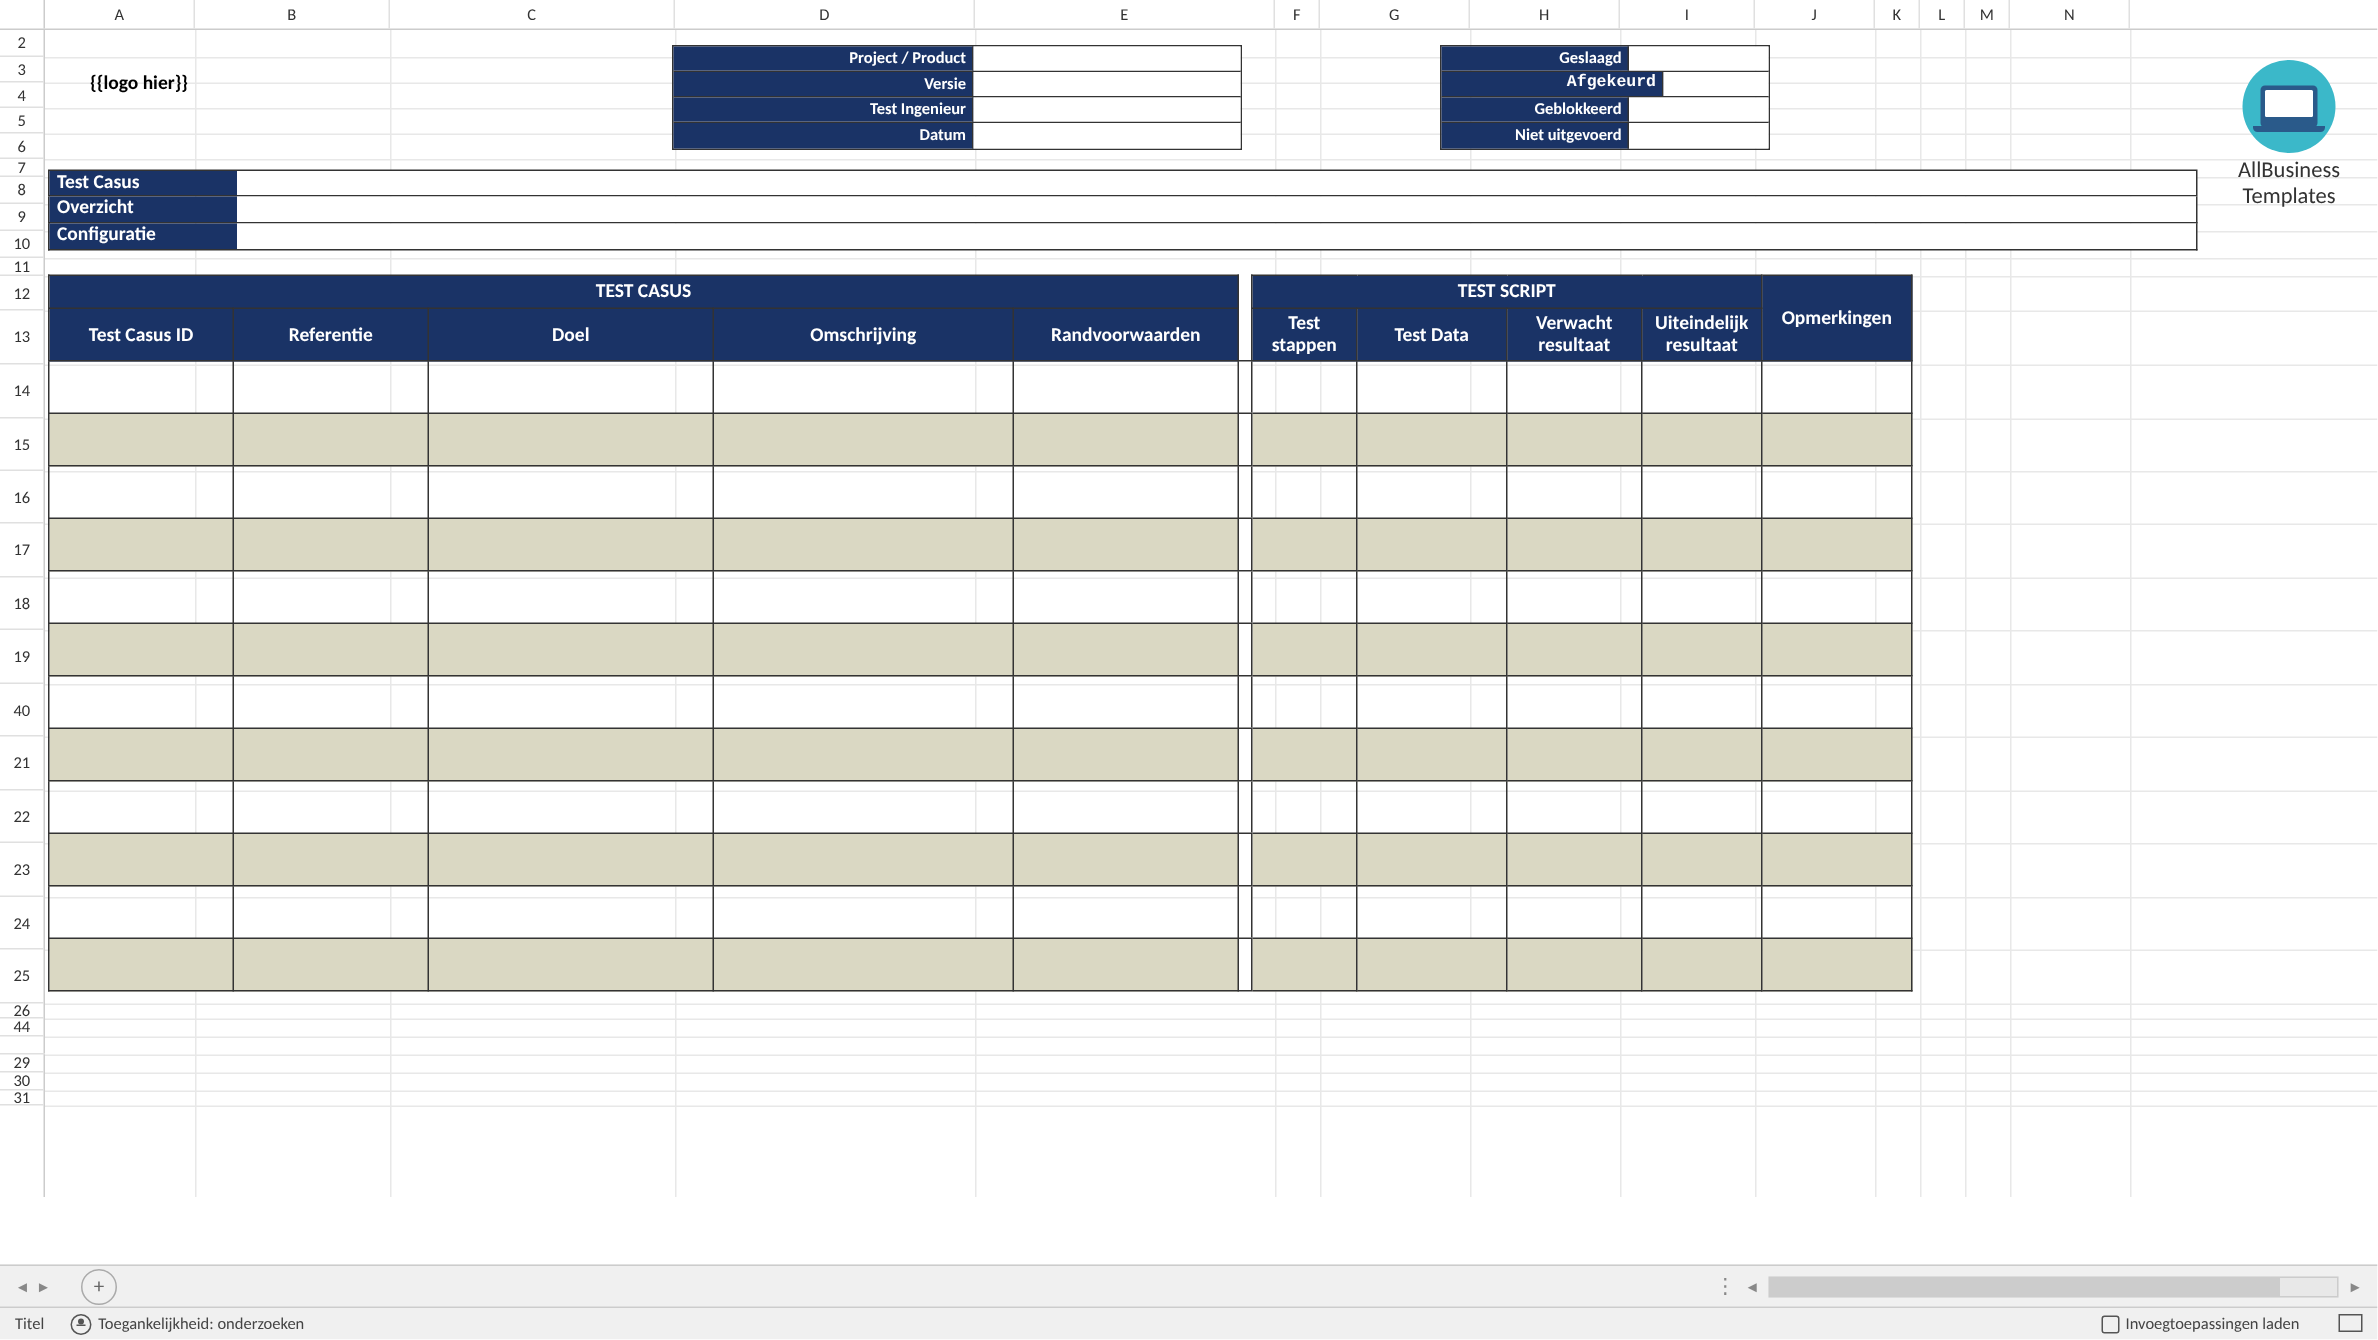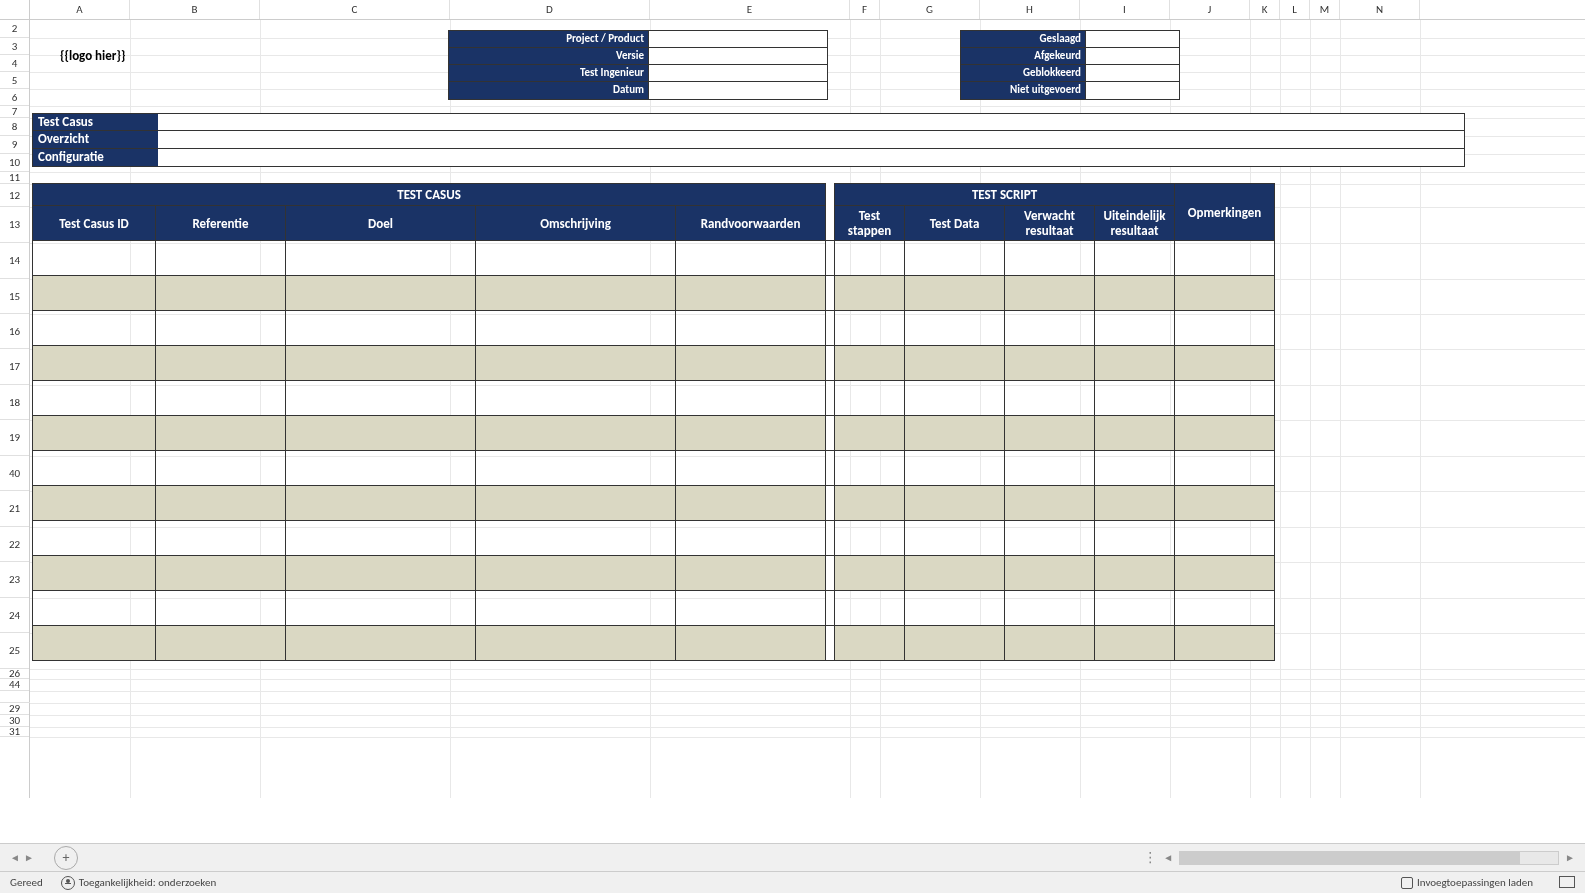--- a/index.html
+++ b/index.html
@@ -178,21 +178,21 @@
             <div class="mlabel" style="width: 200px;">Datum</div>
             <div class="mval"></div>
           </div>
         </div>
       <div class="meta-box" id="meta2" style="left:930px; top:10px; width:220px;">
           <div class="mrow">
             <div class="mlabel" style="width: 125px;">Geslaagd</div>
             <div class="mval"></div>
           </div>
           <div class="mrow">
-            <div class="mlabel" style="width: 125px;">Afgekeurd</div>
+            <div class="mlabel" style="width: 148px; font-family: Liberation Mono, monospace;">Afgekeurd</div>
             <div class="mval"></div>
           </div>
           <div class="mrow">
             <div class="mlabel" style="width: 125px;">Geblokkeerd</div>
             <div class="mval"></div>
           </div>
           <div class="mrow">
             <div class="mlabel" style="width: 125px;">Niet uitgevoerd</div>
             <div class="mval"></div>
           </div>
@@ -388,20 +388,27 @@
                 <td></td>
                 <td></td>
                 <td></td>
                 <td></td>
                 <td></td>
               </tr>
             </tbody>
           </table>
       </div>
 
+      <div class="brand">
+        <div class="circle">
+            <div class="laptop"></div>
+          </div>
+        <div class="btxt">AllBusiness</div>
+        <div class="btxt">Templates</div>
+      </div>
     </div>
   </div>
 </div>
 
 <div class="tabs-bar">
   <div class="nav">
     <span>◄</span>
     <span>►</span>
   </div>
   <div class="add">+</div>
@@ -409,21 +416,21 @@
     <span class="dots">⋮</span>
     <span style="font-size:10px;color:#888;">◄</span>
     <div class="track">
         <div class="thumb"></div>
       </div>
     <span style="font-size:10px;color:#888;">►</span>
   </div>
 </div>
 
 <div class="status-bar">
-  <div class="sitem">Gereed</div>
+  <div class="sitem">Titel</div>
   <div class="sitem">
     <span class="acc-icon"></span>
     <span>Toegankelijkheid: onderzoeken</span>
   </div>
   <div class="right">
     <div class="sitem">
       <span style="width:12px;height:12px;border:1px solid #555;border-radius:2px;"></span>
       <span>Invoegtoepassingen laden</span>
     </div>
     <span style="width:16px;height:12px;border:1px solid #555;"></span>

